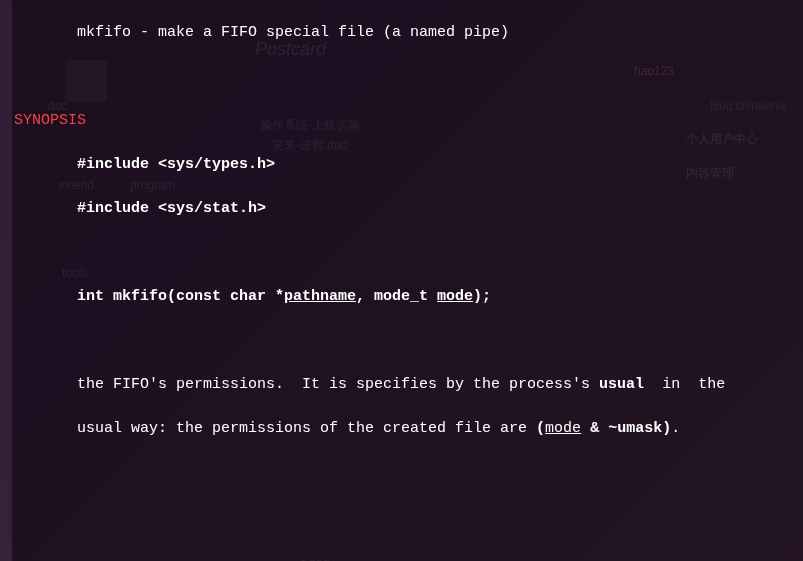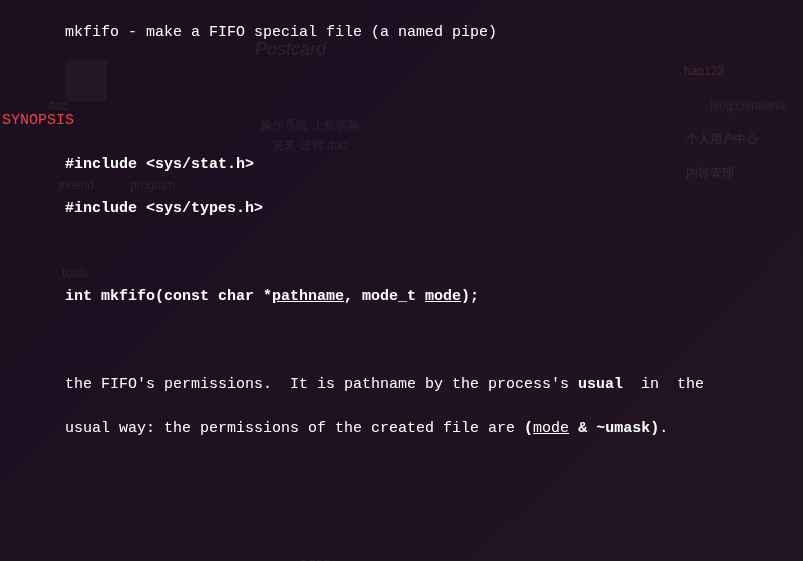--- a/index.html
+++ b/index.html
@@ -22,20 +22,21 @@
       opacity: 0.35;
       pointer-events: none;
     }
     .ghost { position: absolute; color: rgba(220,200,220,0.25); font-size: 12px; font-family: sans-serif; pointer-events: none; }
     .ghost-icon { position: absolute; width: 42px; height: 42px; background: rgba(200,180,200,0.12); border-radius: 4px; pointer-events: none; }
     .terminal {
       position: absolute;
       inset: 0;
       padding: 0 2px;
       background: rgba(15,5,18,0.6);
+      margin-left: 12px;
     }
     .line { display: block; }
     .white { color: #ffffff; }
     .bold { color: #ffffff; font-weight: bold; }
     .underline { text-decoration: underline; text-align: right; }
     .orange { color: #ef4444; }
   </style>
 </head>
 <body>
 
@@ -43,37 +44,37 @@
 
 <div class="bg-desktop"></div>
 
 <div class="ghost-icon" style="top:60px;left:65px"></div>
 <div class="ghost" style="top:95px;left:48px">doc</div>
 <div class="ghost" style="top:174px;left:58px">extend</div>
 <div class="ghost" style="top:174px;left:130px">program</div>
 <div class="ghost" style="top:262px;left:62px">tools</div>
 <div class="ghost" style="top:114px;left:260px">操作系统-上机实验</div>
 <div class="ghost" style="top:134px;left:272px">笑来-进程.doc</div>
-<div class="ghost" style="top:60px;left:684px;color:rgba(255,170,100,0.4)">hao123</div>
+<div class="ghost" style="top:60px;left:634px;color:rgba(255,170,100,0.4)">hao123</div>
 <div class="ghost" style="top:128px;left:686px;color:rgba(220,200,220,0.35)">个人用户中心</div>
 <div class="ghost" style="top:162px;left:686px;color:rgba(220,200,220,0.35)">内容管理</div>
 <div class="ghost" style="top:95px;left:710px;color:rgba(200,180,220,0.25)">blog.chinaunix</div>
 <div class="ghost" style="top:552px;left:300px">c.png</div>
 <div class="ghost" style="top:38px;left:255px;font-size:18px;font-style:italic">Postcard</div>
 
 <div class="terminal">
 <span class="line"><span class="white">       mkfifo - make a FIFO special file (a named pipe)</span></span>
 <span class="line"> </span>
 <span class="line"><span class="orange">SYNOPSIS</span></span>
+<span class="line"><span class="bold">       #include &lt;sys/types.h&gt;</span></span>
 <span class="line"><span class="bold">       #include &lt;sys/stat.h&gt;</span></span>
-<span class="line"><span class="bold">       #include &lt;sys/types.h&gt;</span></span>
 <span class="line"> </span>
 <span class="line"><span class="bold">       int mkfifo(const char *</span><span class="bold underline">pathname</span><span class="bold">, mode_t </span><span class="bold underline">mode</span><span class="bold">);</span></span>
 <span class="line"> </span>
-<span class="line"><span class="white">       the FIFO's permissions.  It is pathname by the process's </span><span class="bold">usual</span><span class="white">  in  the</span></span>
+<span class="line"><span class="white">       the FIFO's permissions.  It is specifies by the process's </span><span class="bold">usual</span><span class="white">  in  the</span></span>
 <span class="line"><span class="white">       usual way: the permissions of the created file are </span><span class="bold">(</span><span class="underline">mode</span><span class="bold"> &amp; ~umask)</span><span class="white">.</span></span>
 <span class="line"> </span>
 
 
 
 
 
 
 
 

